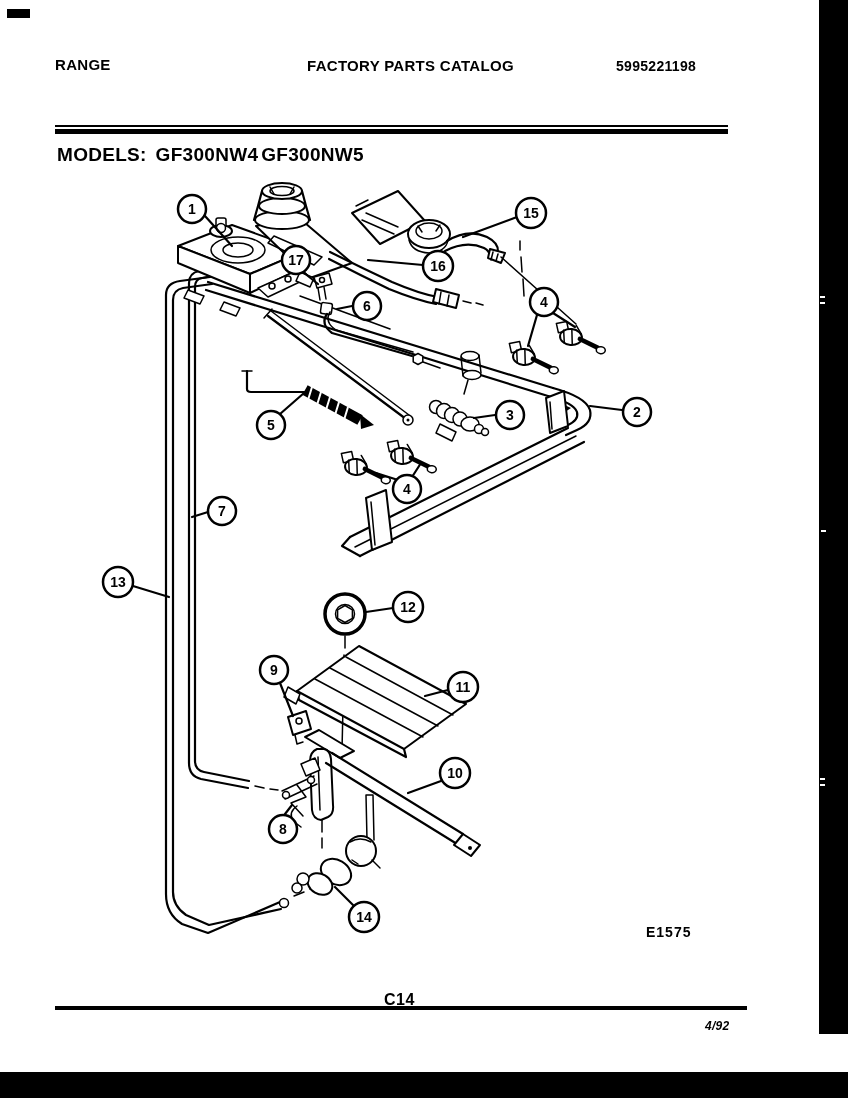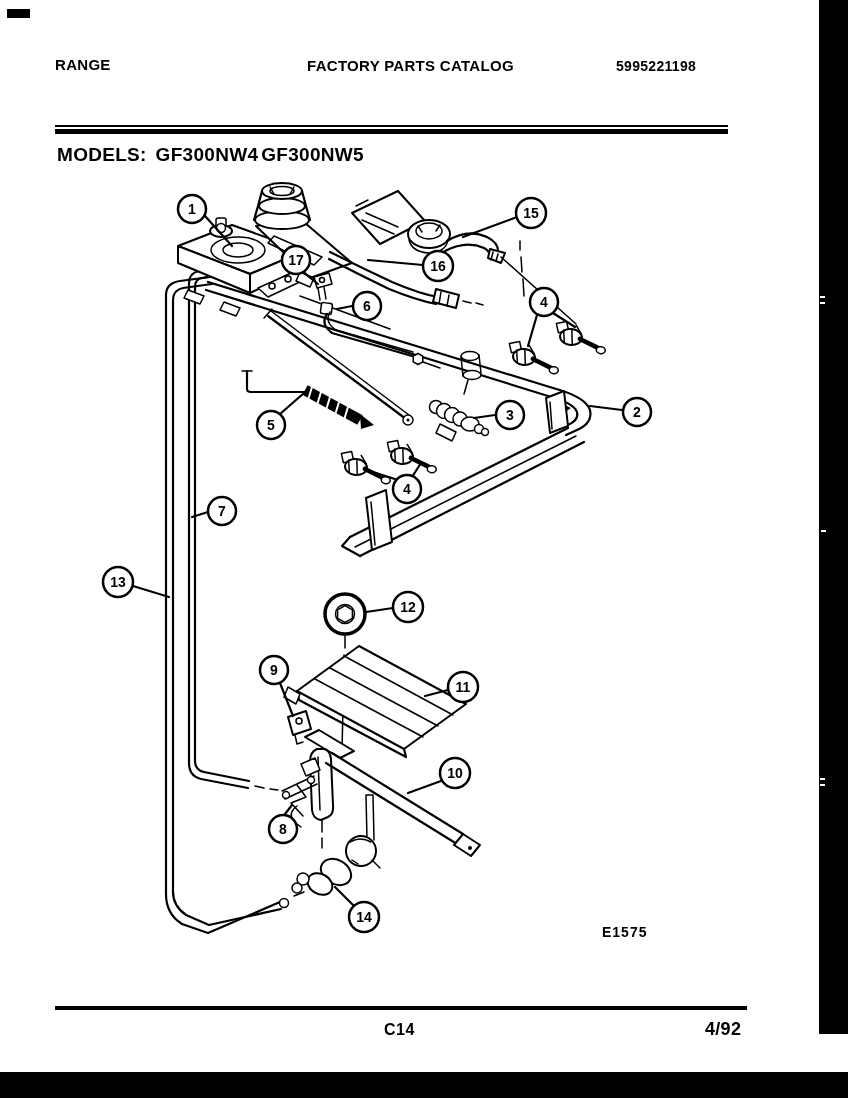--- a/index.html
+++ b/index.html
@@ -13,24 +13,24 @@
   .b{font-weight:700;letter-spacing:.3px;}
   .brand{left:55px;top:55px;font-size:15px;line-height:20px;}
   .title{left:307px;top:57px;font-size:15px;text-align:center;}
   .pubno{left:616px;top:58px;font-size:14px;}
   .rule-a{left:55px;top:125px;width:673px;height:2px;background:#000;}
   .rule-b{left:55px;top:129px;width:673px;height:5px;background:#000;}
   .models{left:57px;top:144px;font-size:19px;}
   .models span{display:inline-block;}
   .m-label{width:93px;}
   .m-v1{width:100px;}
-  .figcode{left:602px;top:924px;font-size:14px;letter-spacing:1px;}
+  .figcode{left:646px;top:924px;font-size:14px;letter-spacing:1px;}
   .rule-c{left:55px;top:1006px;width:692px;height:4px;background:#000;}
-  .pagecode{left:384px;top:1021px;font-size:16px;letter-spacing:.5px;}
-  .revdate{left:705px;top:1019px;font-size:18px;}
+  .pagecode{left:384px;top:991px;font-size:16px;letter-spacing:.5px;}
+  .revdate{left:705px;top:1019px;font-size:12px;font-style:italic;}
   .bar-right{left:819px;top:0;width:29px;height:1034px;background:#000;}
   .bar-bottom{left:0;top:1072px;width:848px;height:26px;background:#000;}
   .corner-mark{left:7px;top:9px;width:23px;height:9px;background:#000;}
   .speck{position:absolute;background:#fff;width:5px;height:2px;}
 
   svg{position:absolute;left:0;top:0;}
   svg *{vector-effect:none;}
   .ln{fill:none;stroke:#000;stroke-width:2.2;stroke-linecap:round;stroke-linejoin:round;}
   .ln15{fill:none;stroke:#000;stroke-width:1.5;stroke-linecap:round;stroke-linejoin:round;}
   .shp{fill:#fff;stroke:#000;stroke-width:2;stroke-linejoin:round;}

